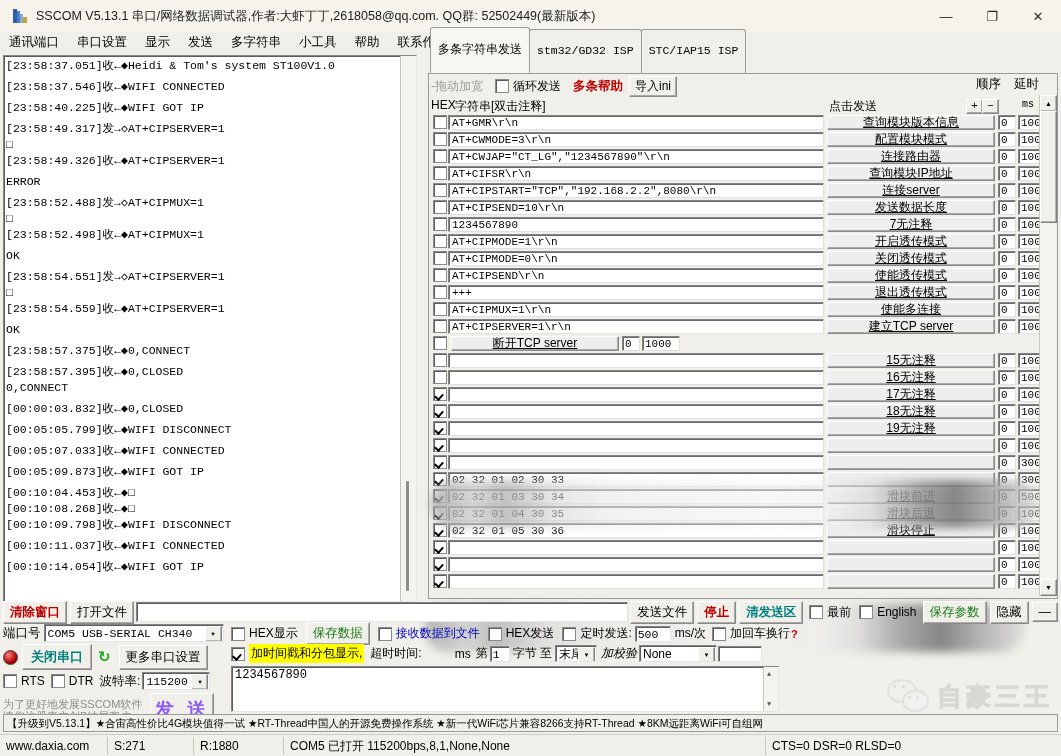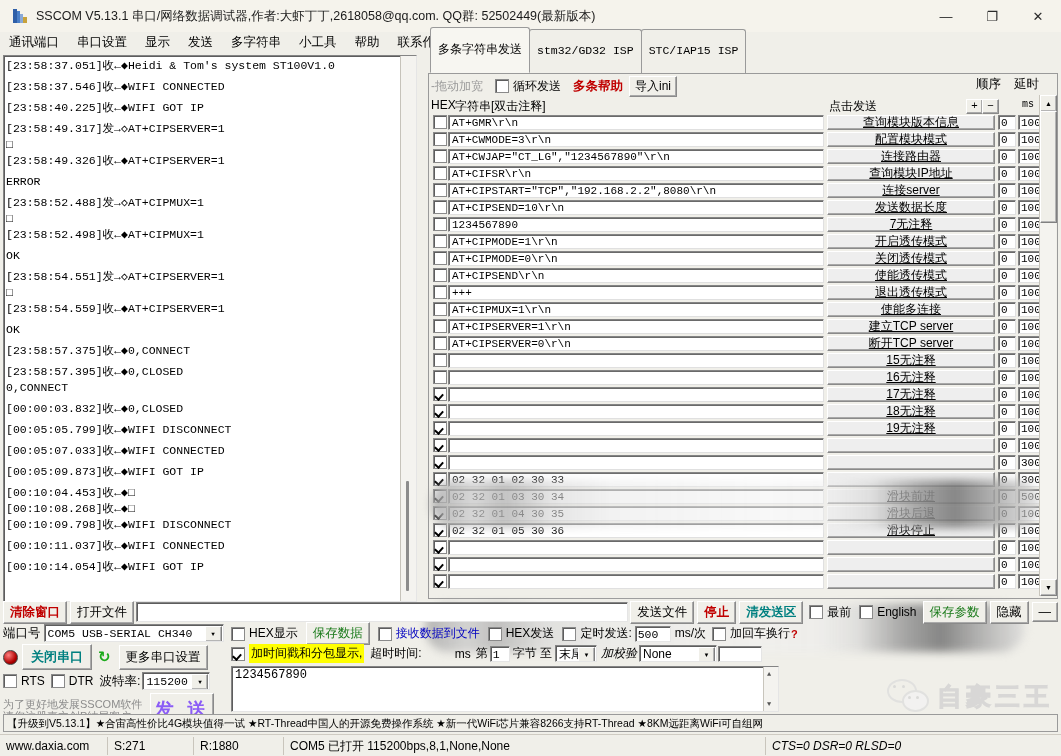--- a/index.html
+++ b/index.html
@@ -224,21 +224,21 @@
     border:1px solid #9a9a9a;box-sizing:border-box;
     font-size:10.5px;line-height:16px;padding-left:3px;white-space:nowrap;overflow:hidden;
     font-family:"Liberation Sans","DejaVu Sans",sans-serif;
   }
   .statusbar{
     position:absolute;left:0;top:734px;width:1061px;height:22px;background:#f0efe9;
     border-top:1px solid #cfcbc2;display:flex;align-items:center;font-size:12px;
   }
   .scell{height:18px;display:flex;align-items:center;padding:0 6px;white-space:nowrap;
          border-right:1px solid #c9c5bc;box-sizing:border-box;}
-  .scell.noborder{border-right:none;font-style:italic;}
+  .scell.noborder{border-right:none;}
 
   
   .watermark{
     position:absolute;right:8px;top:676px;width:215px;height:40px;
     display:flex;align-items:center;justify-content:flex-end;pointer-events:none;opacity:.72;
   }
   .wm-text{font-size:25px;color:#d9d9d9;letter-spacing:4px;font-weight:bold;
            -webkit-text-stroke:1px #cfcfcf;}
   .wm-bubble{position:relative;width:46px;height:34px;margin-right:4px;}
   .wm-bubble .b1,.wm-bubble .b2{
@@ -409,21 +409,20 @@
           </div>
           <div class="row">
             <span class="chk"><span class="cbx"></span></span>
             <span class="cmd">AT+CIPSERVER=1\r\n</span>
             <span class="sendbtn"><span class="u">建立TCP server</span></span>
             <span class="seq">0</span>
             <span class="dly">1000</span>
           </div>
           <div class="row">
             <span class="chk"><span class="cbx"></span></span>
-            <span class="cmd">AT+CIPSERVER=0\r\n</span>
             <span class="sendbtn"><span class="u">断开TCP server</span></span>
             <span class="seq">0</span>
             <span class="dly">1000</span>
           </div>
           <div class="row">
             <span class="chk"><span class="cbx"></span></span>
             <span class="cmd"></span>
             <span class="sendbtn"><span class="u">15无注释</span></span>
             <span class="seq">0</span>
             <span class="dly">1000</span>

